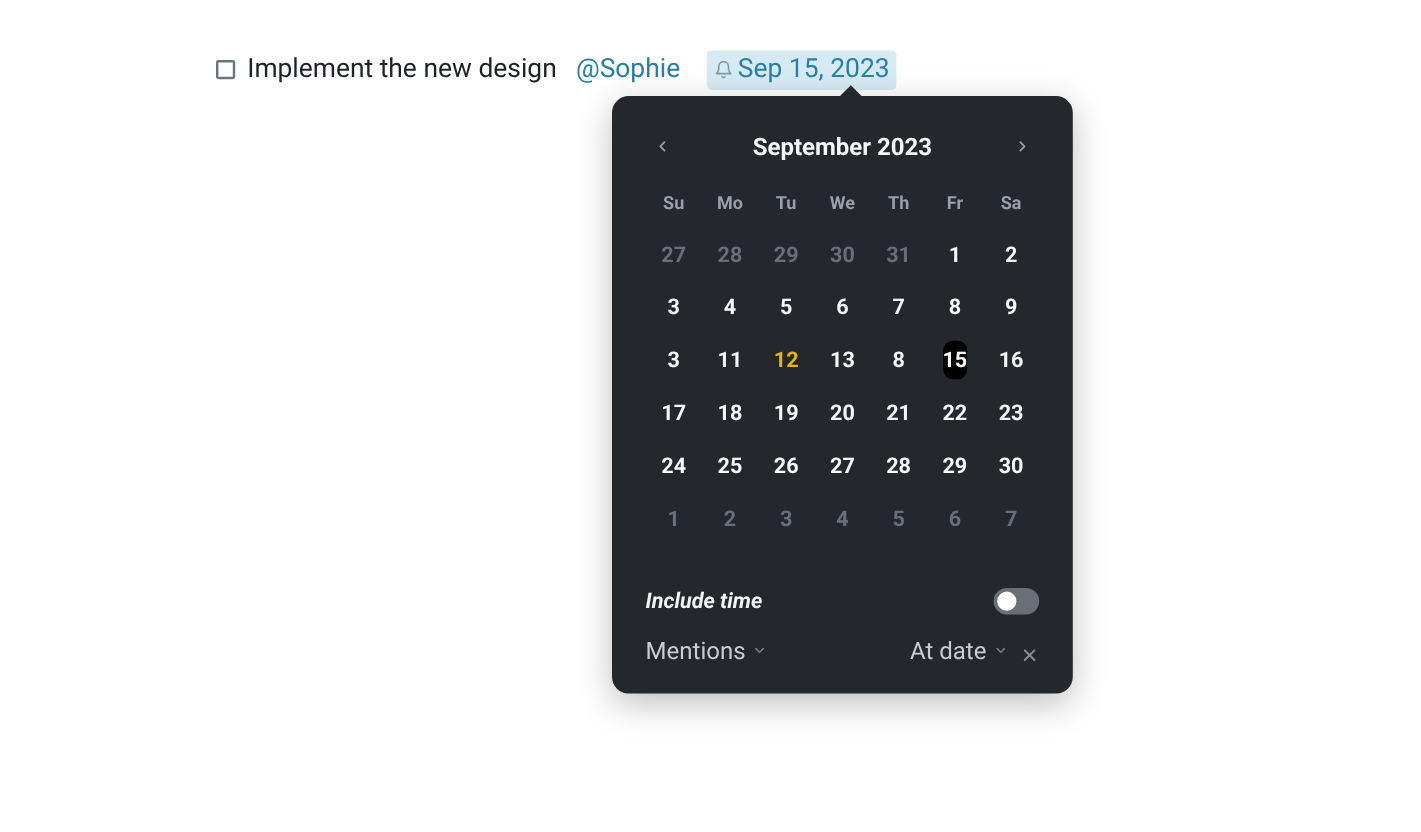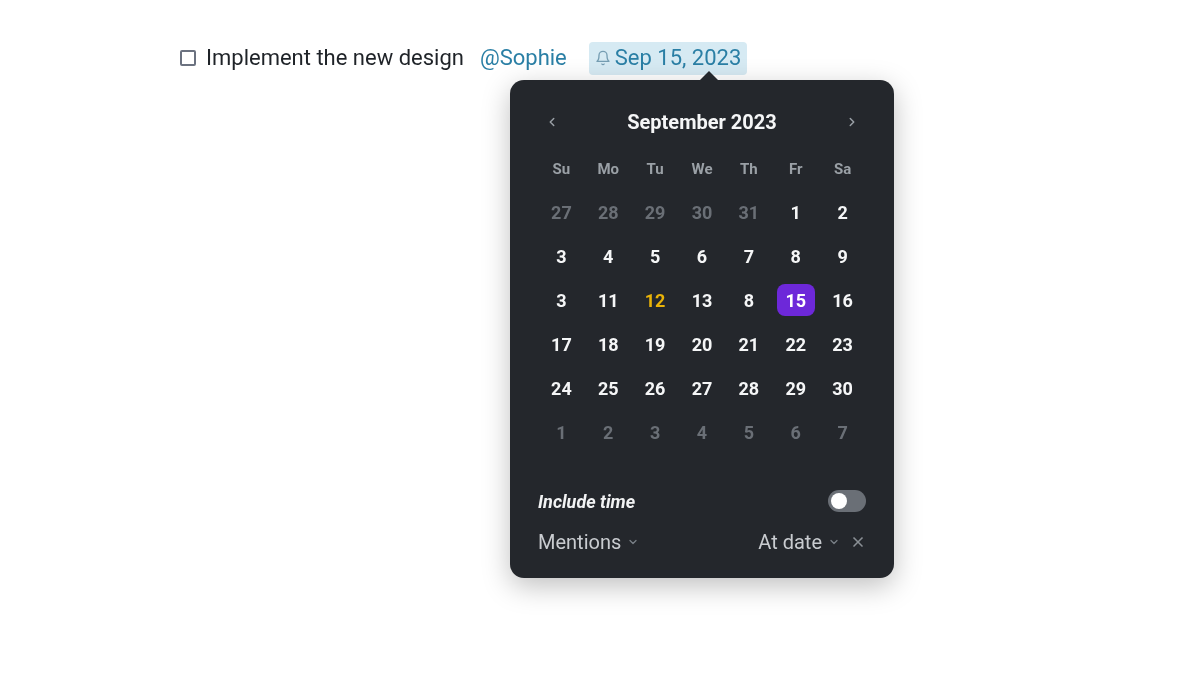--- a/index.html
+++ b/index.html
@@ -110,23 +110,23 @@
     height: 32px;
     display: flex;
     align-items: center;
     justify-content: center;
     border-radius: 8px;
     cursor: pointer;
   }
   .day.muted { color: #6a6f76; }
   .day.today { color: #eab308; }
   .day.selected {
-    background: #6d28d9;
+    background: #000000;
     color: #ffffff;
-    width: 38px;
+    width: 20px;
     margin: 0 auto;
     text-align: right;
   }
 
   .section-row {
     display: flex;
     align-items: center;
     justify-content: space-between;
     padding: 14px 0;
   }
@@ -174,21 +174,21 @@
     cursor: pointer;
     gap: 6px;
   }
   .chev-small { color: #7a8087; display:inline-flex; }
   .close-x {
     color: #8a8f95;
     cursor: pointer;
     display: inline-flex;
     margin-left: 10px;
   }
-  .right-group { display: flex; align-items: center; }
+  .right-group { display: flex; align-items: flex-end; }
 </style>
 </head>
 <body>
 
 <div class="task-row">
   <span class="checkbox"></span>
   <span>Implement the new design</span>
   <span class="mention">@Sophie</span>
   <span class="date-chip">
     <span class="bell">

